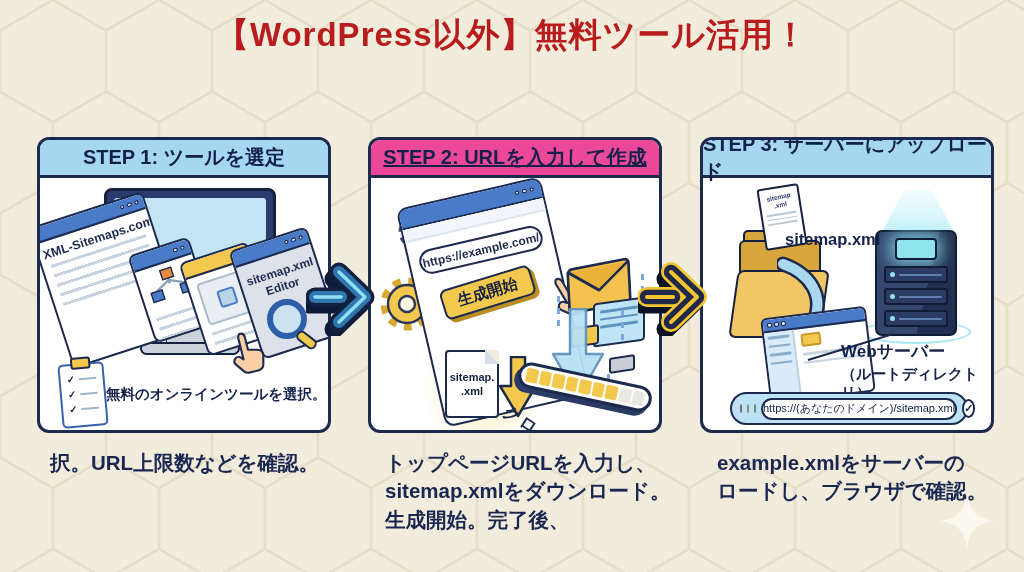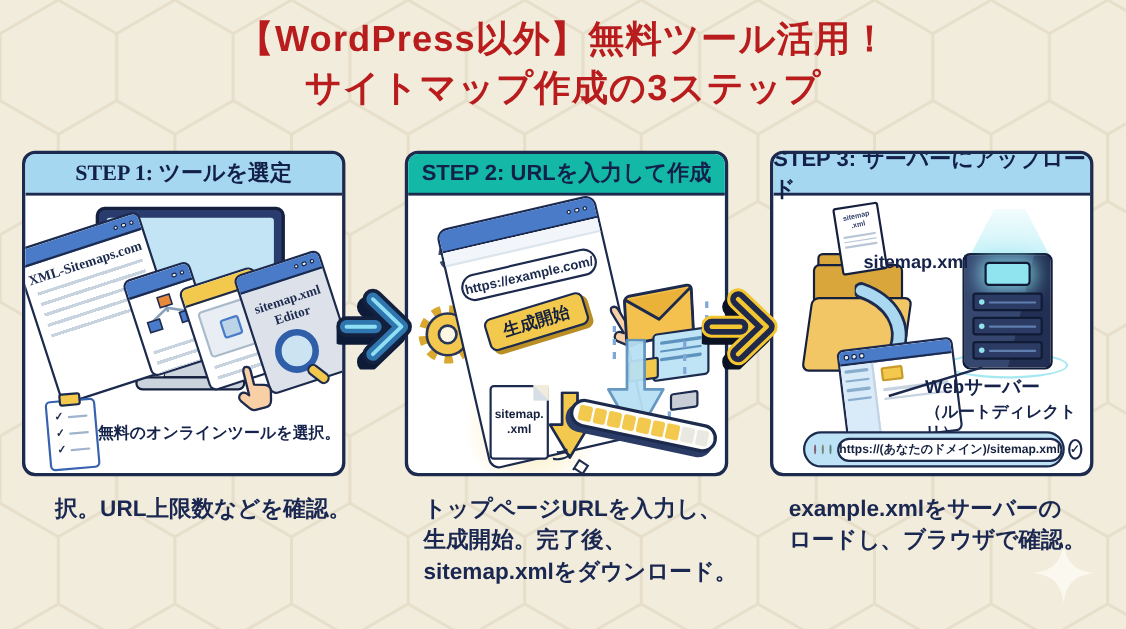--- a/index.html
+++ b/index.html
@@ -11,29 +11,29 @@
   .bg-hex{ position:absolute; inset:0; }
   .title{
     position:absolute; top:12px; left:0; width:1024px; text-align:center;
     font-size:33px; line-height:45px; font-weight:800; color:#b91c1c; letter-spacing:1px;
   }
   
   .panel{
     position:absolute; top:137px; width:294px; height:296px;
     background:#FFFFFF; border:3px solid #1C2A4E; border-radius:12px; overflow:hidden;
   }
-  .p1{ left:20px;font-family:Liberation Serif, serif; } .p2{ left:368px; } .p3{ left:700px; }
+  .p1{ left:37px; } .p2{ left:368px; } .p3{ left:700px; }
   .panel-header{
     position:absolute; top:0; left:0; right:0; height:38px;
     border-bottom:3px solid #1C2A4E; border-radius:8px 8px 0 0;
     display:flex; align-items:center; justify-content:center;
     font-size:20px; font-weight:800; color:#13204A;
   }
   .hdr-blue{ background:#A6D7F1; }
-  .hdr-yellow{ background:#14b8a6; }
+  .hdr-yellow{ background:#ec4899;text-decoration:underline; }
   .panel-body{ position:absolute; top:38px; left:0; right:0; bottom:0; }
   .abs{ position:absolute; }
 
   
   .caption{ position:absolute; top:449px; font-size:20.5px; font-weight:800; line-height:1.38; color:#1A2750; }
   .cap1{ left:50px; } .cap2{ left:385px; } .cap3{ left:717px; }
 
   
   .monitor{ left:64px; top:10px; width:172px; height:132px; background:#2A3C6E; border:3px solid #15203E; border-radius:8px; }
   .monitor .screen{ position:absolute; inset:7px; background:#C2E4F4; border-radius:3px; }
@@ -111,21 +111,21 @@
   .fm-main{ flex:1; padding:5px 6px; }
   .fm-folder{ width:20px; height:13px; background:#F2C94C; border:2px solid #C89A2B; border-radius:2px; margin-bottom:6px; }
   .fm-main .ml{ height:2.5px; background:#C7D3DF; border-radius:2px; margin-bottom:6px; }
   .callout{ left:100px; top:150px; width:96px; height:38px; }
   .srv-label{ left:138px; top:162px; width:152px; text-align:left; font-weight:800; color:#15224A; }
   .srv-label .l1{ font-size:17px; }
   .srv-label .l2{ font-size:15px; margin-top:2px; }
   .addrbar{ left:27px; top:214px; width:238px; height:33px; background:#BEE2F5; border:2.5px solid #1C2A4E; border-radius:17px; display:flex; align-items:center; gap:5px; padding:0 8px; }
   .adot{ width:9px; height:9px; border-radius:50%; border:1px solid rgba(28,42,78,.45); }
   .adot.r{ background:#D9908C; } .adot.y{ background:#CBDA8E; } .adot.g{ background:#93D6A2; }
-  .addr-pill{ flex:1; height:22px; background:#fff; border:2px solid #1C2A4E; border-radius:11px; display:flex; align-items:center; justify-content:center; font-size:11px; font-weight:700; color:#15203E; white-space:nowrap; }
+  .addr-pill{ flex:1; height:22px; background:#fff; border:2px solid #1C2A4E; border-radius:11px; display:flex; align-items:center; justify-content:center; font-size:11px; font-weight:400; color:#15203E; white-space:nowrap; }
   .addr-check{ width:19px; height:19px; border:2px solid #1C2A4E; border-radius:50%; background:#fff; display:flex; align-items:center; justify-content:center; font-size:11px; font-weight:800; color:#1C2A4E; }
 
   
   .step-arrow{ position:absolute; top:260px; width:74px; height:76px; }
   .arrow1{ left:306px; } .arrow2{ left:638px; }
   .sparkle{ position:absolute; left:938px; top:492px; width:58px; height:58px; opacity:.95; }
 </style>
 </head>
 <body>
 
@@ -141,21 +141,20 @@
           <path d="M0,-91.5 L52.8,-61 L52.8,0 L0,30.5 L-52.8,0 L-52.8,-61 Z"></path>
           <path d="M106,-91.5 L158.8,-61 L158.8,0 L106,30.5 L53.2,0 L53.2,-61 Z"></path>
         </g>
       </pattern>
     </defs>
     <rect width="1024" height="572" fill="url(#hexp)"></rect>
   </svg>
 
   <header class="title">
     <div>【WordPress以外】無料ツール活用！</div>
-    <div>サイトマップ作成の3ステップ</div>
   </header>
 
   <section class="panel p1">
     <div class="panel-header hdr-blue">
       <span>STEP 1: ツールを選定</span>
     </div>
     <div class="panel-body">
       <div class="abs monitor">
           <div class="screen"></div>
         </div>
@@ -444,22 +443,22 @@
       <path d="M33,12 L59,37 L33,62"></path>
         <path d="M9,37 L35,37"></path>
     </g>
   </svg>
 
   <div class="caption cap1">
     <div>択。URL上限数などを確認。</div>
   </div>
   <div class="caption cap2">
     <div>トップページURLを入力し、</div>
+    <div>sitemap.xmlをダウンロード。</div>
     <div>生成開始。完了後、</div>
-    <div>sitemap.xmlをダウンロード。</div>
   </div>
   <div class="caption cap3">
     <div>example.xmlをサーバーの</div>
     <div>ロードし、ブラウザで確認。</div>
   </div>
 
   <svg class="sparkle" viewBox="0 0 60 60">
     <path d="M30,2 C32.5,20 40,27.5 58,30 C40,32.5 32.5,40 30,58 C27.5,40 20,32.5 2,30 C20,27.5 27.5,20 30,2 Z" fill="#FCFAF1"></path>
   </svg>
 

